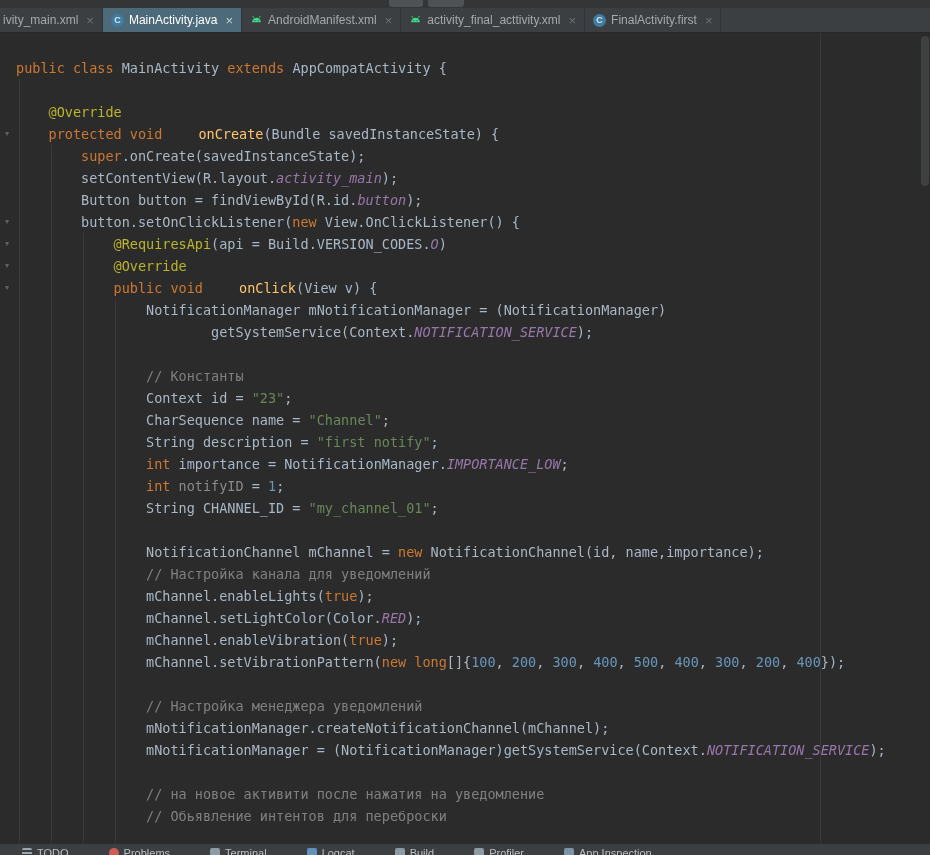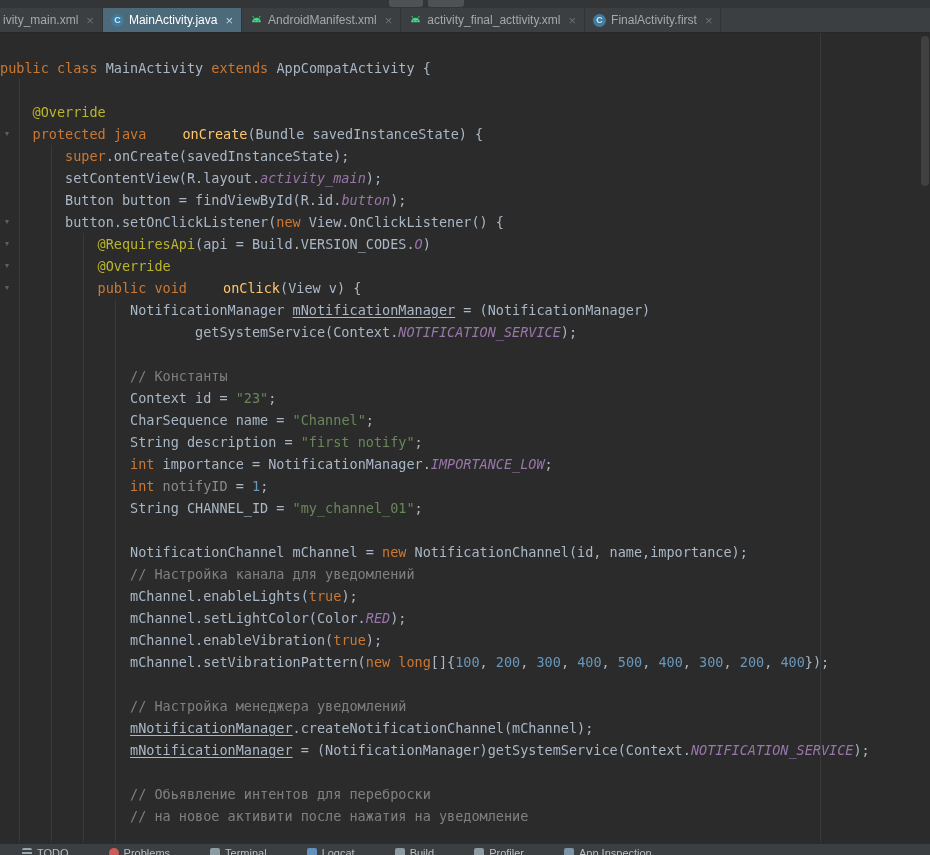--- a/index.html
+++ b/index.html
@@ -25,32 +25,32 @@
               flex:0 0 auto; }
   .android-icon { display:flex; align-items:center; flex:0 0 auto; }
 
   
   .editor { position:absolute; top:33px; left:0; right:0; bottom:0; background:#2b2b2b; overflow:hidden; }
   .margin-guide { position:absolute; left:820px; top:0; bottom:0; width:1px; background:#393939; }
   .indent-guide { position:absolute; width:1px; background:#373a3c; }
   .code-lines { position:absolute; top:24px; left:0; right:0;
                 font-family:"DejaVu Sans Mono","Liberation Mono",monospace;
                 font-size:13.5px; line-height:22px; }
-  .line { height:22px; position:relative; white-space:pre; }
+  .line { height:22px; position:relative; padding-left:16px; white-space:pre; }
   .fold { position:absolute; left:1px; top:0; width:12px; height:22px; color:#5e6163; font-size:8px;
           display:flex; align-items:center; justify-content:center; font-family:"DejaVu Sans",sans-serif; }
   .c-d { color:#a9b7c6; }
   .c-k { color:#cc7832; }
   .c-a { color:#bbb529; }
   .c-s { color:#6a8759; }
   .c-n { color:#6897bb; }
   .c-c { color:#808080; }
   .c-f { color:#9876aa; font-style:italic; }
   .c-m { color:#ffc66b;margin-left:28px; }
-  .c-u { color:#a9b7c6; text-decoration:underline; text-decoration-color:#a9b7c6; text-underline-offset:2px; }
+  .c-u { color:#a9b7c6; text-decoration-color:#a9b7c6; text-underline-offset:2px; }
   .c-g { color:#8a8a8a;text-align:right; }
   .scroll-thumb { position:absolute; right:1px; top:3px; width:8px; height:150px;
                   background:rgba(170,175,180,0.16); border-radius:4px; }
 
   
   .statusbar { position:absolute; left:0; top:843px; width:100%; height:22px; background:#3c3f41;
                border-top:1px solid #292c2d; display:flex; align-items:flex-start; gap:40px;
                padding:3px 0 0 22px; font-size:11px; color:#bdbfc1; z-index:5; }
   .sb-item { display:flex; align-items:center; gap:5px; }
   .sb-icon { width:10px; height:10px; border-radius:2px; background:#8d9ba3; flex:0 0 auto; }
@@ -113,21 +113,21 @@
   <div class="editor">
     <div class="indent-guide" style="left:19px;  top:46px;  bottom:0;"></div>
     <div class="indent-guide" style="left:51px;  top:112px; bottom:0;"></div>
     <div class="indent-guide" style="left:83px;  top:200px; bottom:0;"></div>
     <div class="indent-guide" style="left:115px; top:266px; bottom:0;"></div>
     <div class="margin-guide"></div>
     <div class="code-lines" id="code-lines">
         <div class="line"><span class="c-k">public class </span><span class="c-d">MainActivity </span><span class="c-k">extends </span><span class="c-d">AppCompatActivity {</span></div>
         <div class="line"></div>
         <div class="line"><span class="c-d">    </span><span class="c-a">@Override</span></div>
-        <div class="line"><span class="fold">▾</span><span class="c-d">    </span><span class="c-k">protected java </span><span class="c-m">onCreate</span><span class="c-d">(Bundle savedInstanceState) {</span></div>
+        <div class="line"><span class="fold">▾</span><span class="c-d">    </span><span class="c-k">protected void </span><span class="c-m">onCreate</span><span class="c-d">(Bundle savedInstanceState) {</span></div>
         <div class="line"><span class="c-d">        </span><span class="c-k">super</span><span class="c-d">.onCreate(savedInstanceState);</span></div>
         <div class="line"><span class="c-d">        setContentView(R.layout.</span><span class="c-f">activity_main</span><span class="c-d">);</span></div>
         <div class="line"><span class="c-d">        Button button = findViewById(R.id.</span><span class="c-f">button</span><span class="c-d">);</span></div>
         <div class="line"><span class="fold">▾</span><span class="c-d">        button.setOnClickListener(</span><span class="c-k">new</span><span class="c-d"> View.OnClickListener() {</span></div>
         <div class="line"><span class="fold">▾</span><span class="c-d">            </span><span class="c-a">@RequiresApi</span><span class="c-d">(api = Build.VERSION_CODES.</span><span class="c-f">O</span><span class="c-d">)</span></div>
         <div class="line"><span class="fold">▾</span><span class="c-d">            </span><span class="c-a">@Override</span></div>
         <div class="line"><span class="fold">▾</span><span class="c-d">            </span><span class="c-k">public void </span><span class="c-m">onClick</span><span class="c-d">(View v) {</span></div>
         <div class="line"><span class="c-d">                NotificationManager </span><span class="c-u">mNotificationManager</span><span class="c-d"> = (NotificationManager)</span></div>
         <div class="line"><span class="c-d">                        getSystemService(Context.</span><span class="c-f">NOTIFICATION_SERVICE</span><span class="c-d">);</span></div>
         <div class="line"></div>
@@ -143,22 +143,22 @@
         <div class="line"><span class="c-d">                </span><span class="c-c">// Настройка канала для уведомлений</span></div>
         <div class="line"><span class="c-d">                mChannel.enableLights(</span><span class="c-k">true</span><span class="c-d">);</span></div>
         <div class="line"><span class="c-d">                mChannel.setLightColor(Color.</span><span class="c-f">RED</span><span class="c-d">);</span></div>
         <div class="line"><span class="c-d">                mChannel.enableVibration(</span><span class="c-k">true</span><span class="c-d">);</span></div>
         <div class="line"><span class="c-d">                mChannel.setVibrationPattern(</span><span class="c-k">new long</span><span class="c-d">[]{</span><span class="c-n">100</span><span class="c-d">, </span><span class="c-n">200</span><span class="c-d">, </span><span class="c-n">300</span><span class="c-d">, </span><span class="c-n">400</span><span class="c-d">, </span><span class="c-n">500</span><span class="c-d">, </span><span class="c-n">400</span><span class="c-d">, </span><span class="c-n">300</span><span class="c-d">, </span><span class="c-n">200</span><span class="c-d">, </span><span class="c-n">400</span><span class="c-d">});</span></div>
         <div class="line"></div>
         <div class="line"><span class="c-d">                </span><span class="c-c">// Настройка менеджера уведомлений</span></div>
         <div class="line"><span class="c-d">                </span><span class="c-u">mNotificationManager</span><span class="c-d">.createNotificationChannel(mChannel);</span></div>
         <div class="line"><span class="c-d">                </span><span class="c-u">mNotificationManager</span><span class="c-d"> = (NotificationManager)getSystemService(Context.</span><span class="c-f">NOTIFICATION_SERVICE</span><span class="c-d">);</span></div>
         <div class="line"></div>
+        <div class="line"><span class="c-d">                </span><span class="c-c">// на новое активити после нажатия на уведомление</span></div>
         <div class="line"><span class="c-d">                </span><span class="c-c">// Обьявление интентов для переброски</span></div>
-        <div class="line"><span class="c-d">                </span><span class="c-c">// на новое активити после нажатия на уведомление</span></div>
       </div>
     <div class="scroll-thumb"></div>
   </div>
 
   <div class="statusbar" id="statusbar">
       <div class="sb-item">
         <span class="sb-icon todo-icon"></span>
         <span>TODO</span>
       </div>
       <div class="sb-item">

